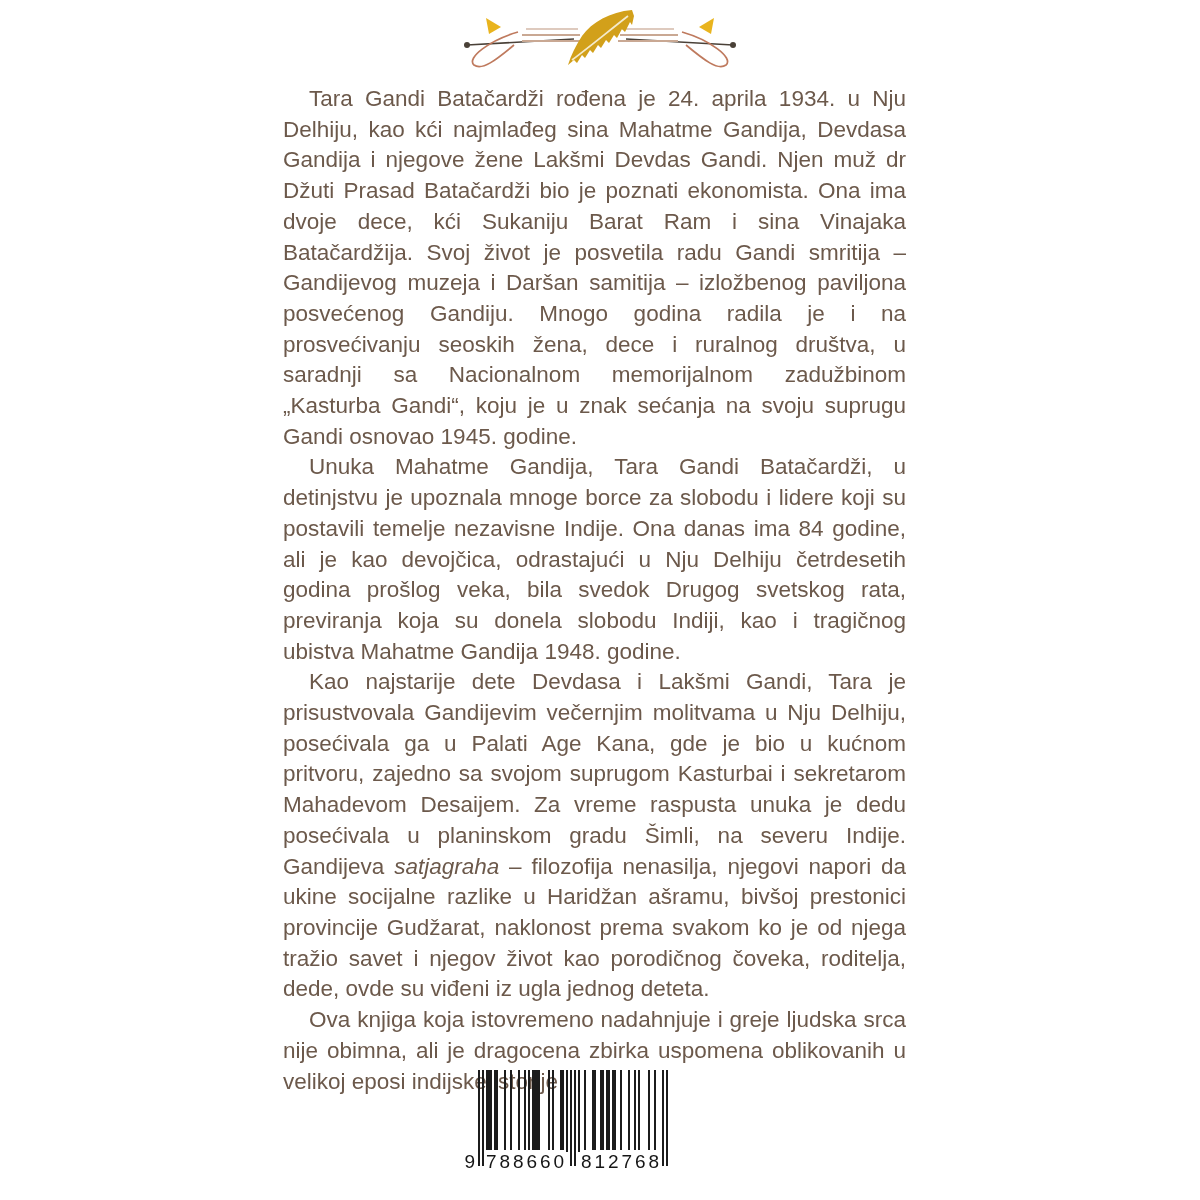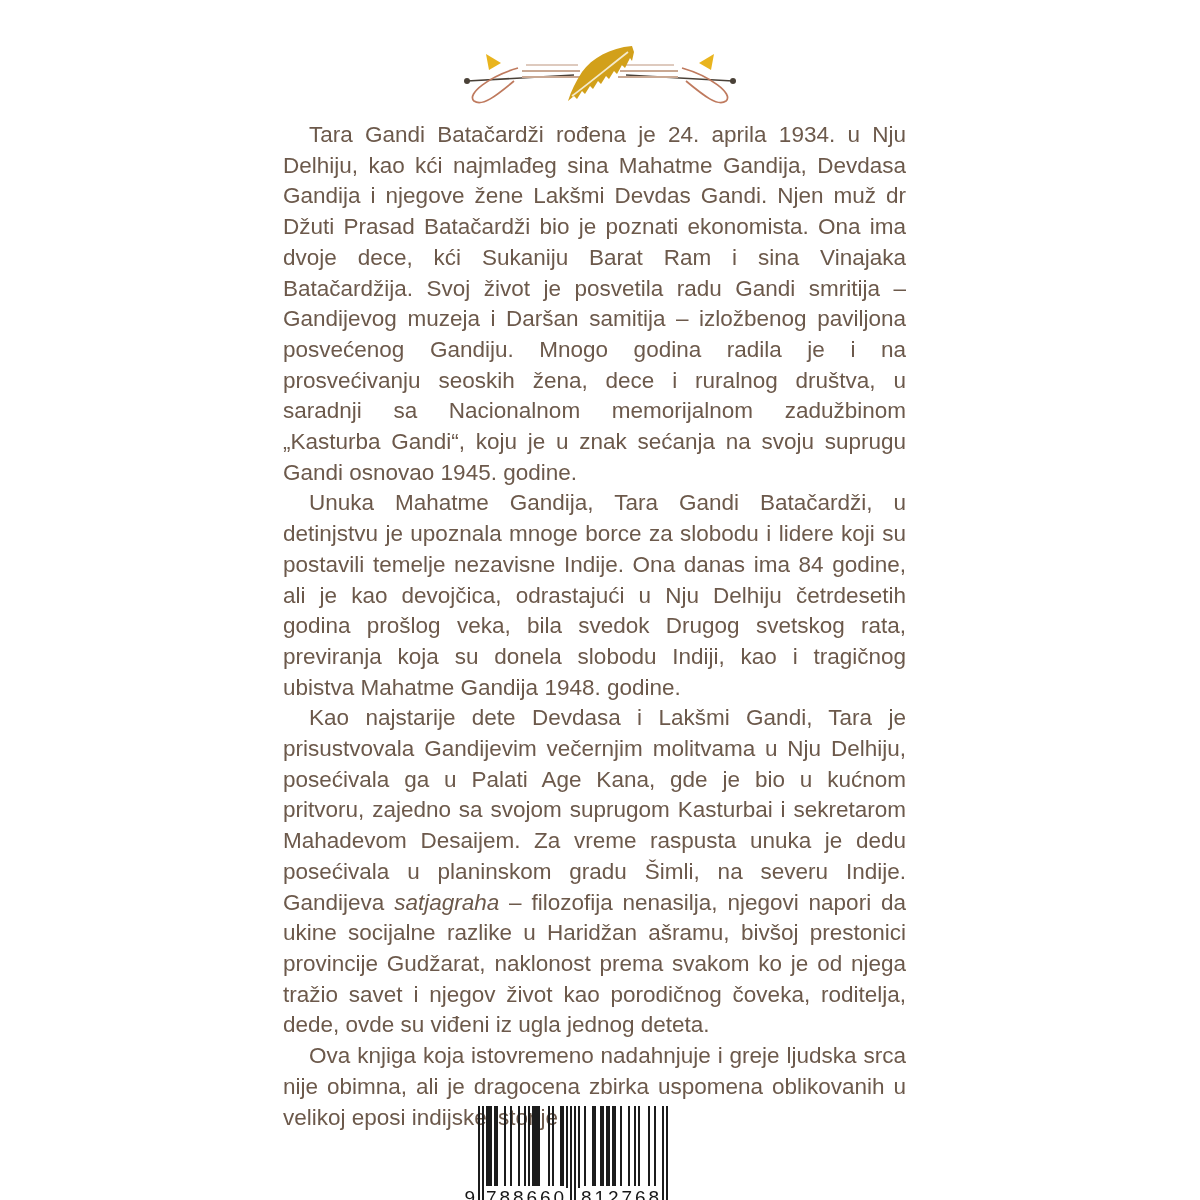--- a/index.html
+++ b/index.html
@@ -13,21 +13,21 @@
     --bar-color:#1c1c1c;
     --digit-color:#161616;
   }
   html,body{margin:0;padding:0;}
   body{
     width:1200px;height:1200px;
     background:var(--bg);
     font-family:"Liberation Sans", sans-serif;
     overflow:hidden;
   }
-  .cover{position:relative;width:1200px;height:904px;background:var(--bg);margin-top:36px;}
+  .cover{position:relative;width:1200px;height:904px;background:var(--bg);}
 
   
   .ornament{position:absolute;top:8px;left:50%;margin-left:-138px;}
   .ornament .dot{fill:var(--dark-line);}
   .ornament .darkline{stroke:var(--dark-line);stroke-width:1.6;fill:none;}
   .ornament .loop{stroke:var(--loop);stroke-width:1.7;fill:none;}
   .ornament .arrow{fill:var(--arrow-gold);}
   .ornament .tanline{stroke:var(--tan);stroke-width:2.2;fill:none;}
   .ornament .tanline.thin{stroke-width:1.6;opacity:.8;}
   .ornament .feather{fill:var(--gold);}

